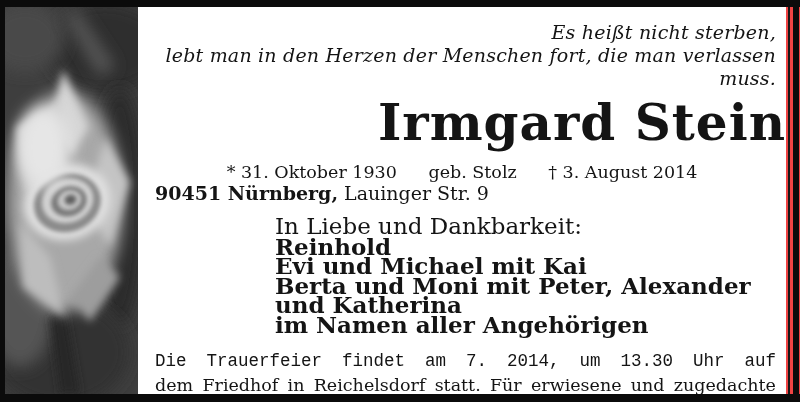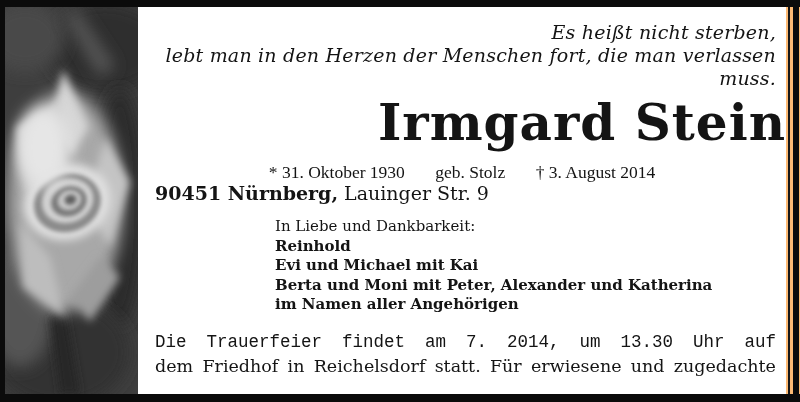--- a/index.html
+++ b/index.html
@@ -1,17 +1,17 @@
 <!DOCTYPE html>
 <html><head>
 <meta charset="utf-8">
 <style>
   html,body { margin:0; padding:0; background:#e8e8e8; }
   .ad {
-    position:relative; width:800px; height:402px; background:#fdba74;
+    position:relative; width:800px; height:402px; background:#ef4444;
     font-family:"DejaVu Serif","Liberation Serif",serif; color:#141414;
     overflow:hidden; margin:0 auto;
   }
   
   .frame-top    { position:absolute; left:0; top:0; width:800px; height:7px;  background:#0b0b0b; }
   .frame-bottom { position:absolute; left:0; bottom:0; width:800px; height:8px; background:#0b0b0b; }
   .frame-left   { position:absolute; left:0; top:0; bottom:0; width:5px; background:#0b0b0b; }
   
   .frame-right-thick { position:absolute; right:1px; top:0; bottom:0; width:6px; background:#0b0b0b; }
   .frame-right-thin  { position:absolute; right:10px; top:7px; bottom:8px; width:2px; background:#161616; }
@@ -32,27 +32,26 @@
     text-align:right; font-style:italic; font-size:19px; line-height:23px;
     padding:14px 10px 0 0; letter-spacing:0.2px;
   }
   .name {
     text-align:right; font-weight:bold; font-size:50px; line-height:52px;
     margin-top:7px; letter-spacing:1px; white-space:nowrap;
   }
   .dates {
     text-align:center; font-size:17.5px; line-height:20px; margin-top:13px;
     white-space:nowrap;
-    font-family:Liberation Serif, serif;
   }
   .dates span { display:inline-block; }
   .dates .mid { margin:0 26px; }
   .address { font-size:19px; line-height:22px; padding-left:17px; }
   .address .bold { font-weight:bold; }
-  .mourners { margin-top:13px; padding-left:137px; font-size:15px; line-height:19.5px; }
+  .mourners { margin-top:13px; padding-left:137px; font-size:23px; line-height:19.5px; }
   .mourners .intro { font-weight:normal; }
   .mourners .m-name { font-weight:bold; }
   .funeral {
     margin-top:15px; padding:0 10px 0 17px; font-size:17.5px; line-height:24px;
   }
   .funeral .jline span { display:inline-block; }
 </style>
 </head>
 <body>
 

